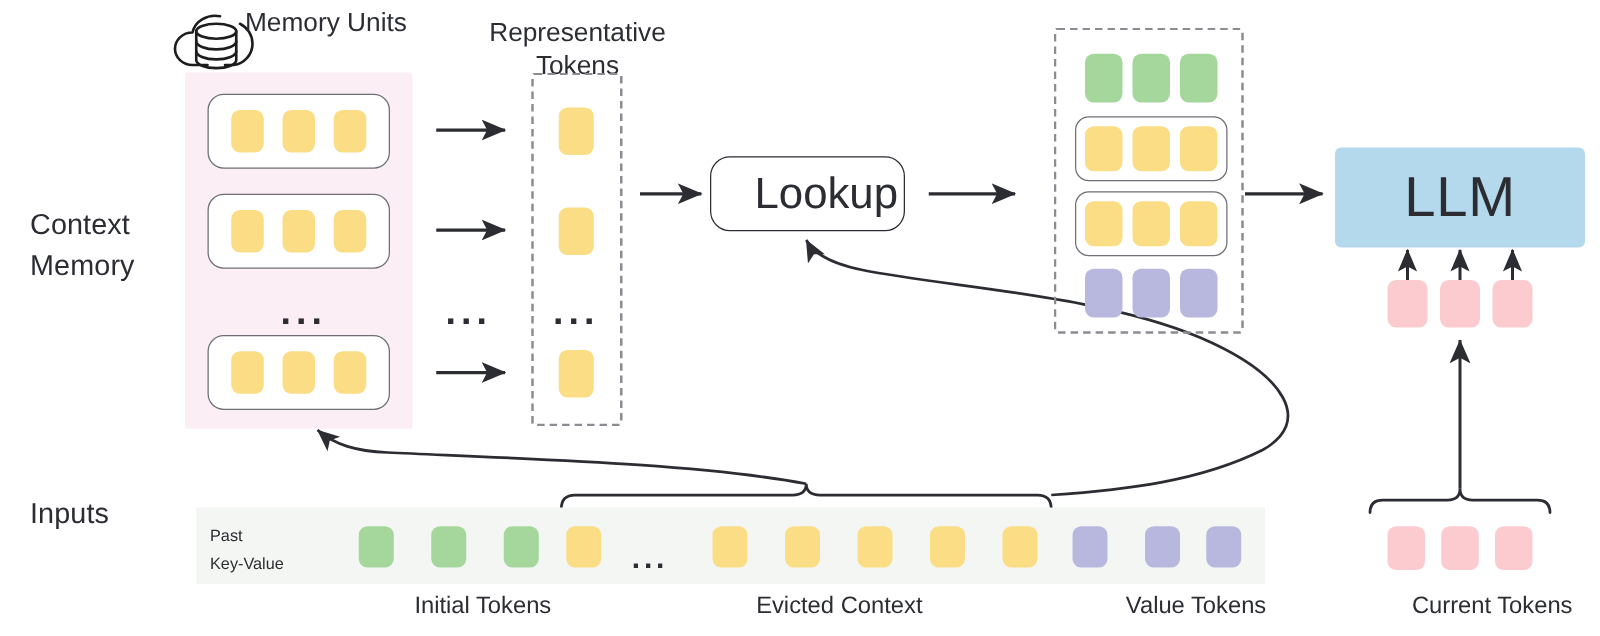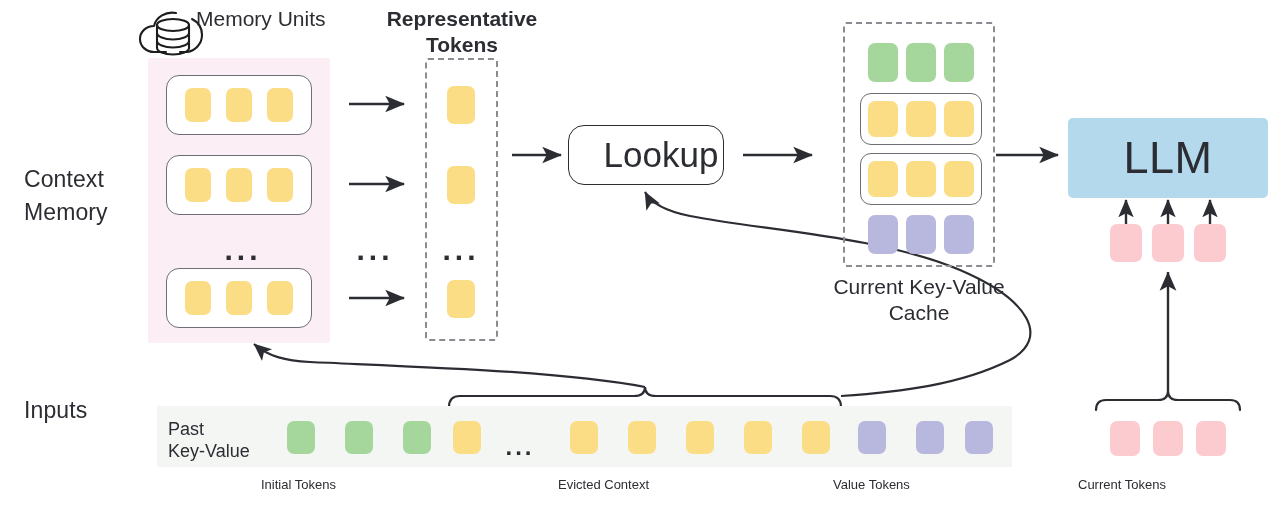--- a/index.html
+++ b/index.html
@@ -18,25 +18,25 @@
   
   .label-lg{
     font-size:23px;line-height:33px;color:#2b2d33;
     letter-spacing:0.1px;white-space:pre-line;
   }
   .label-md{
     font-size:21px;line-height:26px;color:#2b2d33;
     text-align:center;white-space:pre-line;
   }
   .label-sm{
-    font-size:13px;line-height:23px;color:#2b2d33;
-    text-align:left;white-space:nowrap;
+    font-size:19px;line-height:23px;color:#2b2d33;
+    text-align:right;white-space:nowrap;
   }
   .label-inline{
-    font-size:18px;line-height:22px;color:#2b2d33;
+    font-size:13px;line-height:22px;color:#2b2d33;
     white-space:pre-line;
   }
 
   
   .ctx-panel{
     background:#fbeef5;
     border-radius:2px;
   }
   .mem-unit{
     background:#ffffff;
@@ -171,21 +171,21 @@
     </g>
   </svg>
 
   <div class="abs label-lg" style="left:24px;top:163px;width:130px;">Context
 Memory</div>
 
   <div class="abs label-lg" style="left:24px;top:394px;width:140px;">Inputs</div>
 
   <div class="abs label-md" style="left:196px;top:6px;width:200px;text-align:left;">Memory Units</div>
 
-  <div class="abs label-md" style="left:383px;top:6px;width:158px;font-weight:bold;">Representative
+  <div class="abs label-md" style="left:383px;top:14px;width:158px;">Representative
 Tokens</div>
 
   <div class="abs ctx-panel" style="left:148px;top:58px;width:182px;height:285px;"></div>
 
   <div class="abs mem-unit" style="left:166px;top:75px;width:146px;height:60px;">
     <div class="tok tok-y" style="width:26px;height:34px;"></div>
     <div class="tok tok-y" style="width:26px;height:34px;"></div>
     <div class="tok tok-y" style="width:26px;height:34px;"></div>
   </div>
 
@@ -235,22 +235,20 @@
     <div class="tok tok-y" style="width:30px;height:36px;"></div>
     <div class="tok tok-y" style="width:30px;height:36px;"></div>
   </div>
 
   <div class="abs" style="left:868px;top:215px;width:106px;height:39px;display:flex;gap:8px;">
     <div class="tok tok-p" style="width:30px;height:39px;"></div>
     <div class="tok tok-p" style="width:30px;height:39px;"></div>
     <div class="tok tok-p" style="width:30px;height:39px;"></div>
   </div>
 
-  <div class="abs label-md" style="left:824px;top:274px;width:190px;">Current Key-Value
-Cache</div>
 
   <div class="llm-box abs" style="left:1068px;top:118px;width:200px;height:80px;">
     <span class="llm-text">LLM</span>
   </div>
 
   <div class="abs tok tok-k" style="left:1110px;top:224px;width:32px;height:38px;"></div>
   <div class="abs tok tok-k" style="left:1152px;top:224px;width:32px;height:38px;"></div>
   <div class="abs tok tok-k" style="left:1194px;top:224px;width:32px;height:38px;"></div>
 
   <div class="abs input-band" style="left:157px;top:406px;width:855px;height:61px;"></div>

